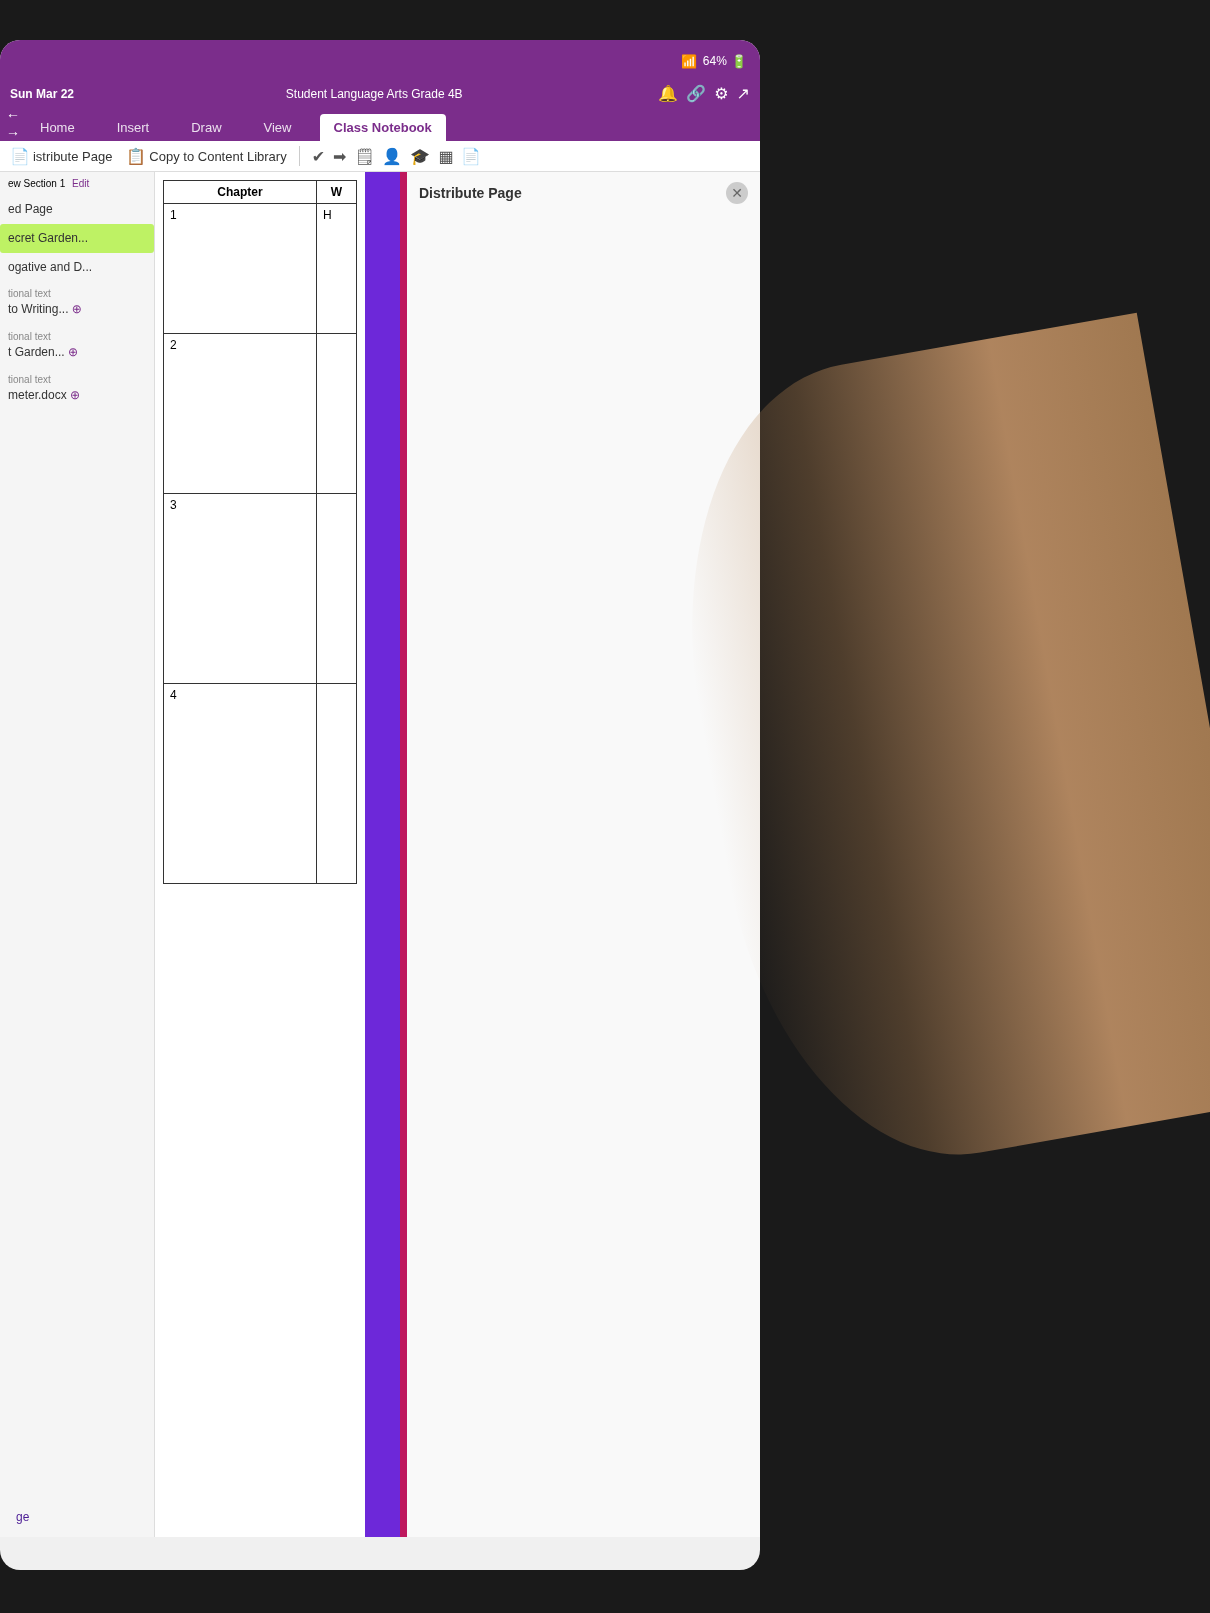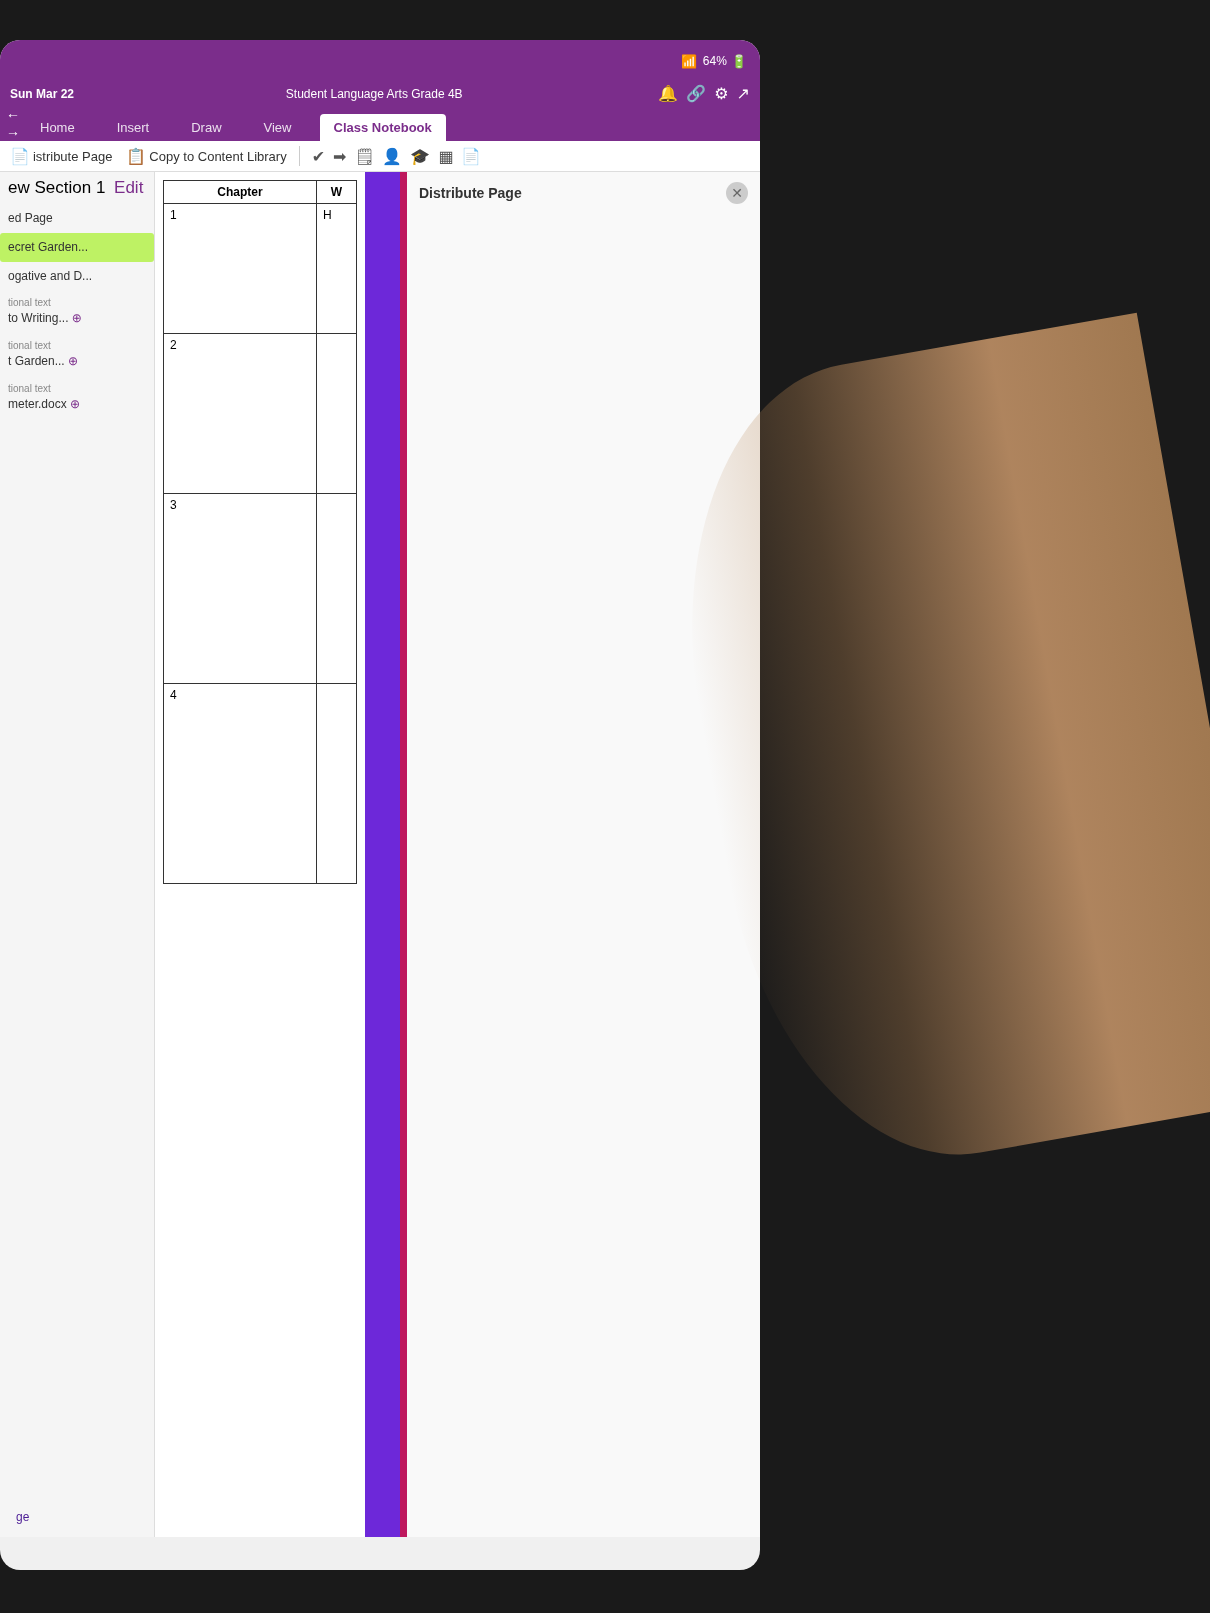--- a/index.html
+++ b/index.html
@@ -91,21 +91,21 @@
     
     .sidebar {
       width: 155px;
       background: #f5f5f5;
       border-right: 1px solid #ddd;
       overflow-y: auto;
       flex-shrink: 0;
     }
     .sidebar-section {
       padding: 6px 8px;
-      font-size: 17px;
+      font-size: 10px;
     }
     .sidebar-item {
       padding: 6px 8px;
       font-size: 12px;
       color: #333;
       cursor: pointer;
       border-radius: 3px;
       line-height: 1.4;
     }
     .sidebar-item.active {

